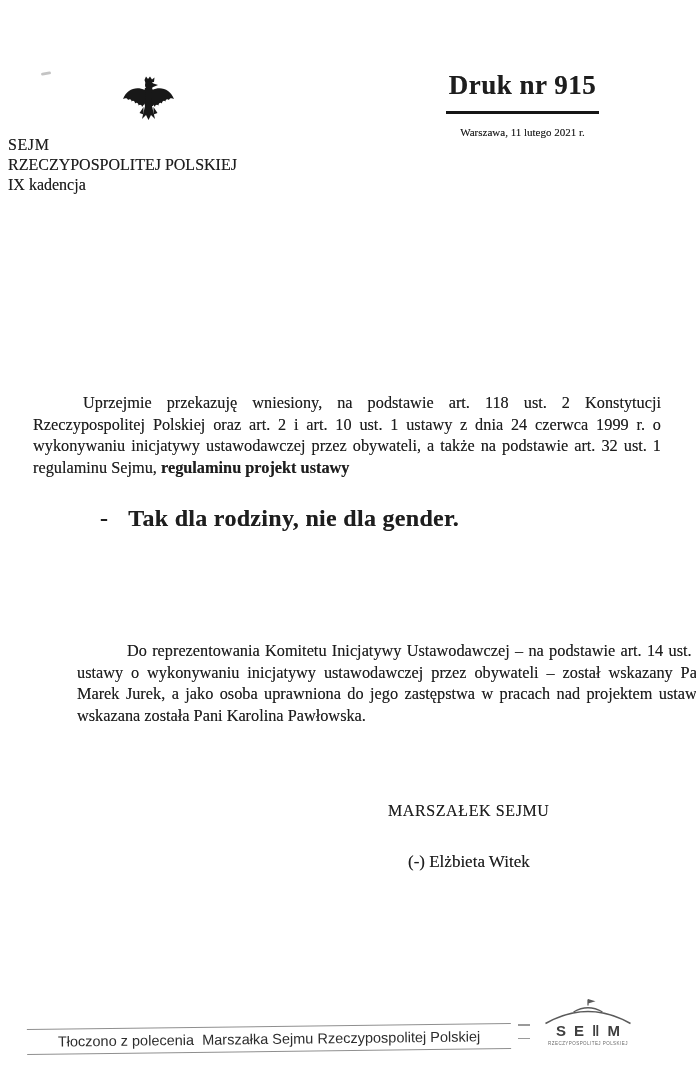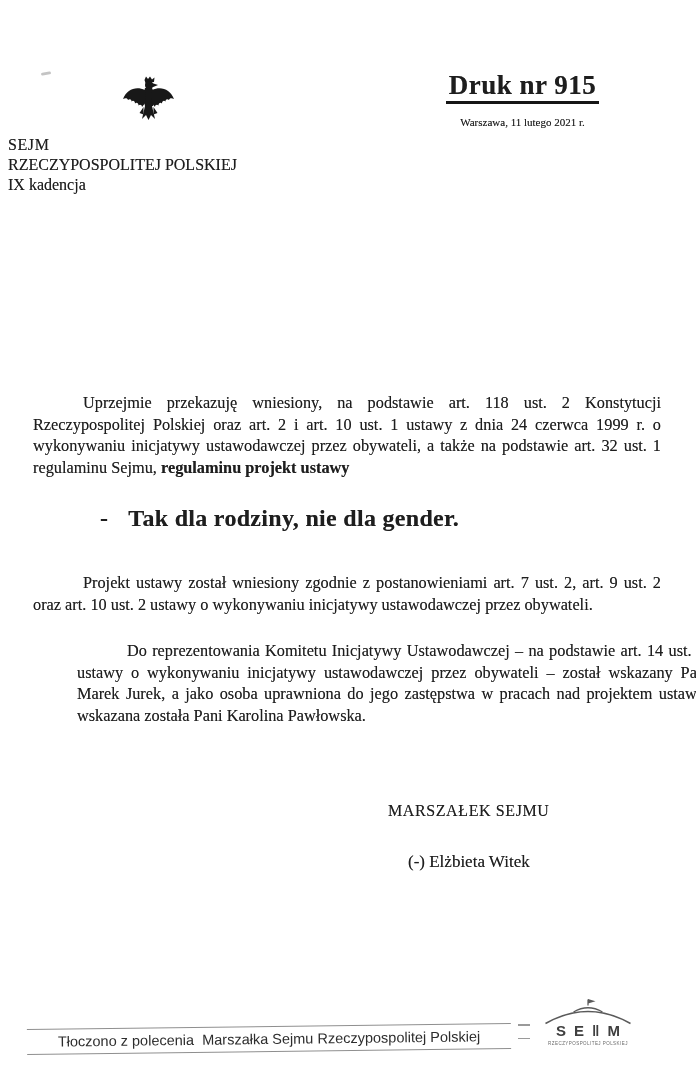--- a/index.html
+++ b/index.html
@@ -27,21 +27,21 @@
   .letterhead svg{display:block;margin:0 auto;}
   .lh-line{font-size:16px;line-height:20px;}
   .lh-line.first{margin-top:7px;letter-spacing:.6px;}
 
   
   .docnum-block{
     position:absolute;left:400px;top:70px;width:245px;text-align:center;
   }
   .docnum{
     display:inline-block;font-size:27px;font-weight:bold;letter-spacing:.5px;
-    border-bottom:3px solid #161616;padding:0 3px 0 3px;
+    border-bottom:3px solid #161616;padding:0 3px 10px 3px;
   }
   .place-date{font-size:11px;margin-top:12px;}
 
   
   .recipient{
     position:absolute;left:408px;top:248px;font-size:17px;line-height:28px;
   }
 
   
   .body-par{
@@ -121,21 +121,20 @@
     <div class="place-date">Warszawa, 11 lutego 2021 r.</div>
   </div>
 
 
   <p class="body-par p1 ink"><span>Uprzejmie przekazuję wniesiony, na podstawie art. 118 ust. 2 Konstytucji Rzeczypospolitej Polskiej oraz art. 2 i art. 10 ust. 1 ustawy z dnia 24 czerwca 1999 r. o wykonywaniu inicjatywy ustawodawczej przez obywateli, a także na podstawie art. 32 ust. 1 regulaminu Sejmu, </span><span class="bold">regulaminu projekt ustawy</span></p>
 
   <div class="bill-title ink">
     <span class="dash">-</span><span>Tak dla rodziny, nie dla gender.</span>
   </div>
 
-  <p class="body-par p2 ink">Projekt ustawy został wniesiony zgodnie z postanowieniami art. 7 ust. 2, art. 9 ust. 2 oraz art. 10 ust. 2 ustawy o wykonywaniu inicjatywy ustawodawczej przez obywateli.</p>
   <p class="body-par p3 ink">Do reprezentowania Komitetu Inicjatywy Ustawodawczej – na podstawie art. 14 ust. 1 ustawy o wykonywaniu inicjatywy ustawodawczej przez obywateli – został wskazany Pan Marek Jurek, a jako osoba uprawniona do jego zastępstwa w pracach nad projektem ustawy wskazana została Pani Karolina Pawłowska.</p>
 
   <div class="sig-role ink">MARSZAŁEK SEJMU</div>
   <div class="sig-name ink">(-) Elżbieta Witek</div>
 
   <div class="footer-note">
     <span>Tłoczono z polecenia  Marszałka Sejmu Rzeczypospolitej Polskiej</span>
   </div>
 
   <div class="sejm-logo">

